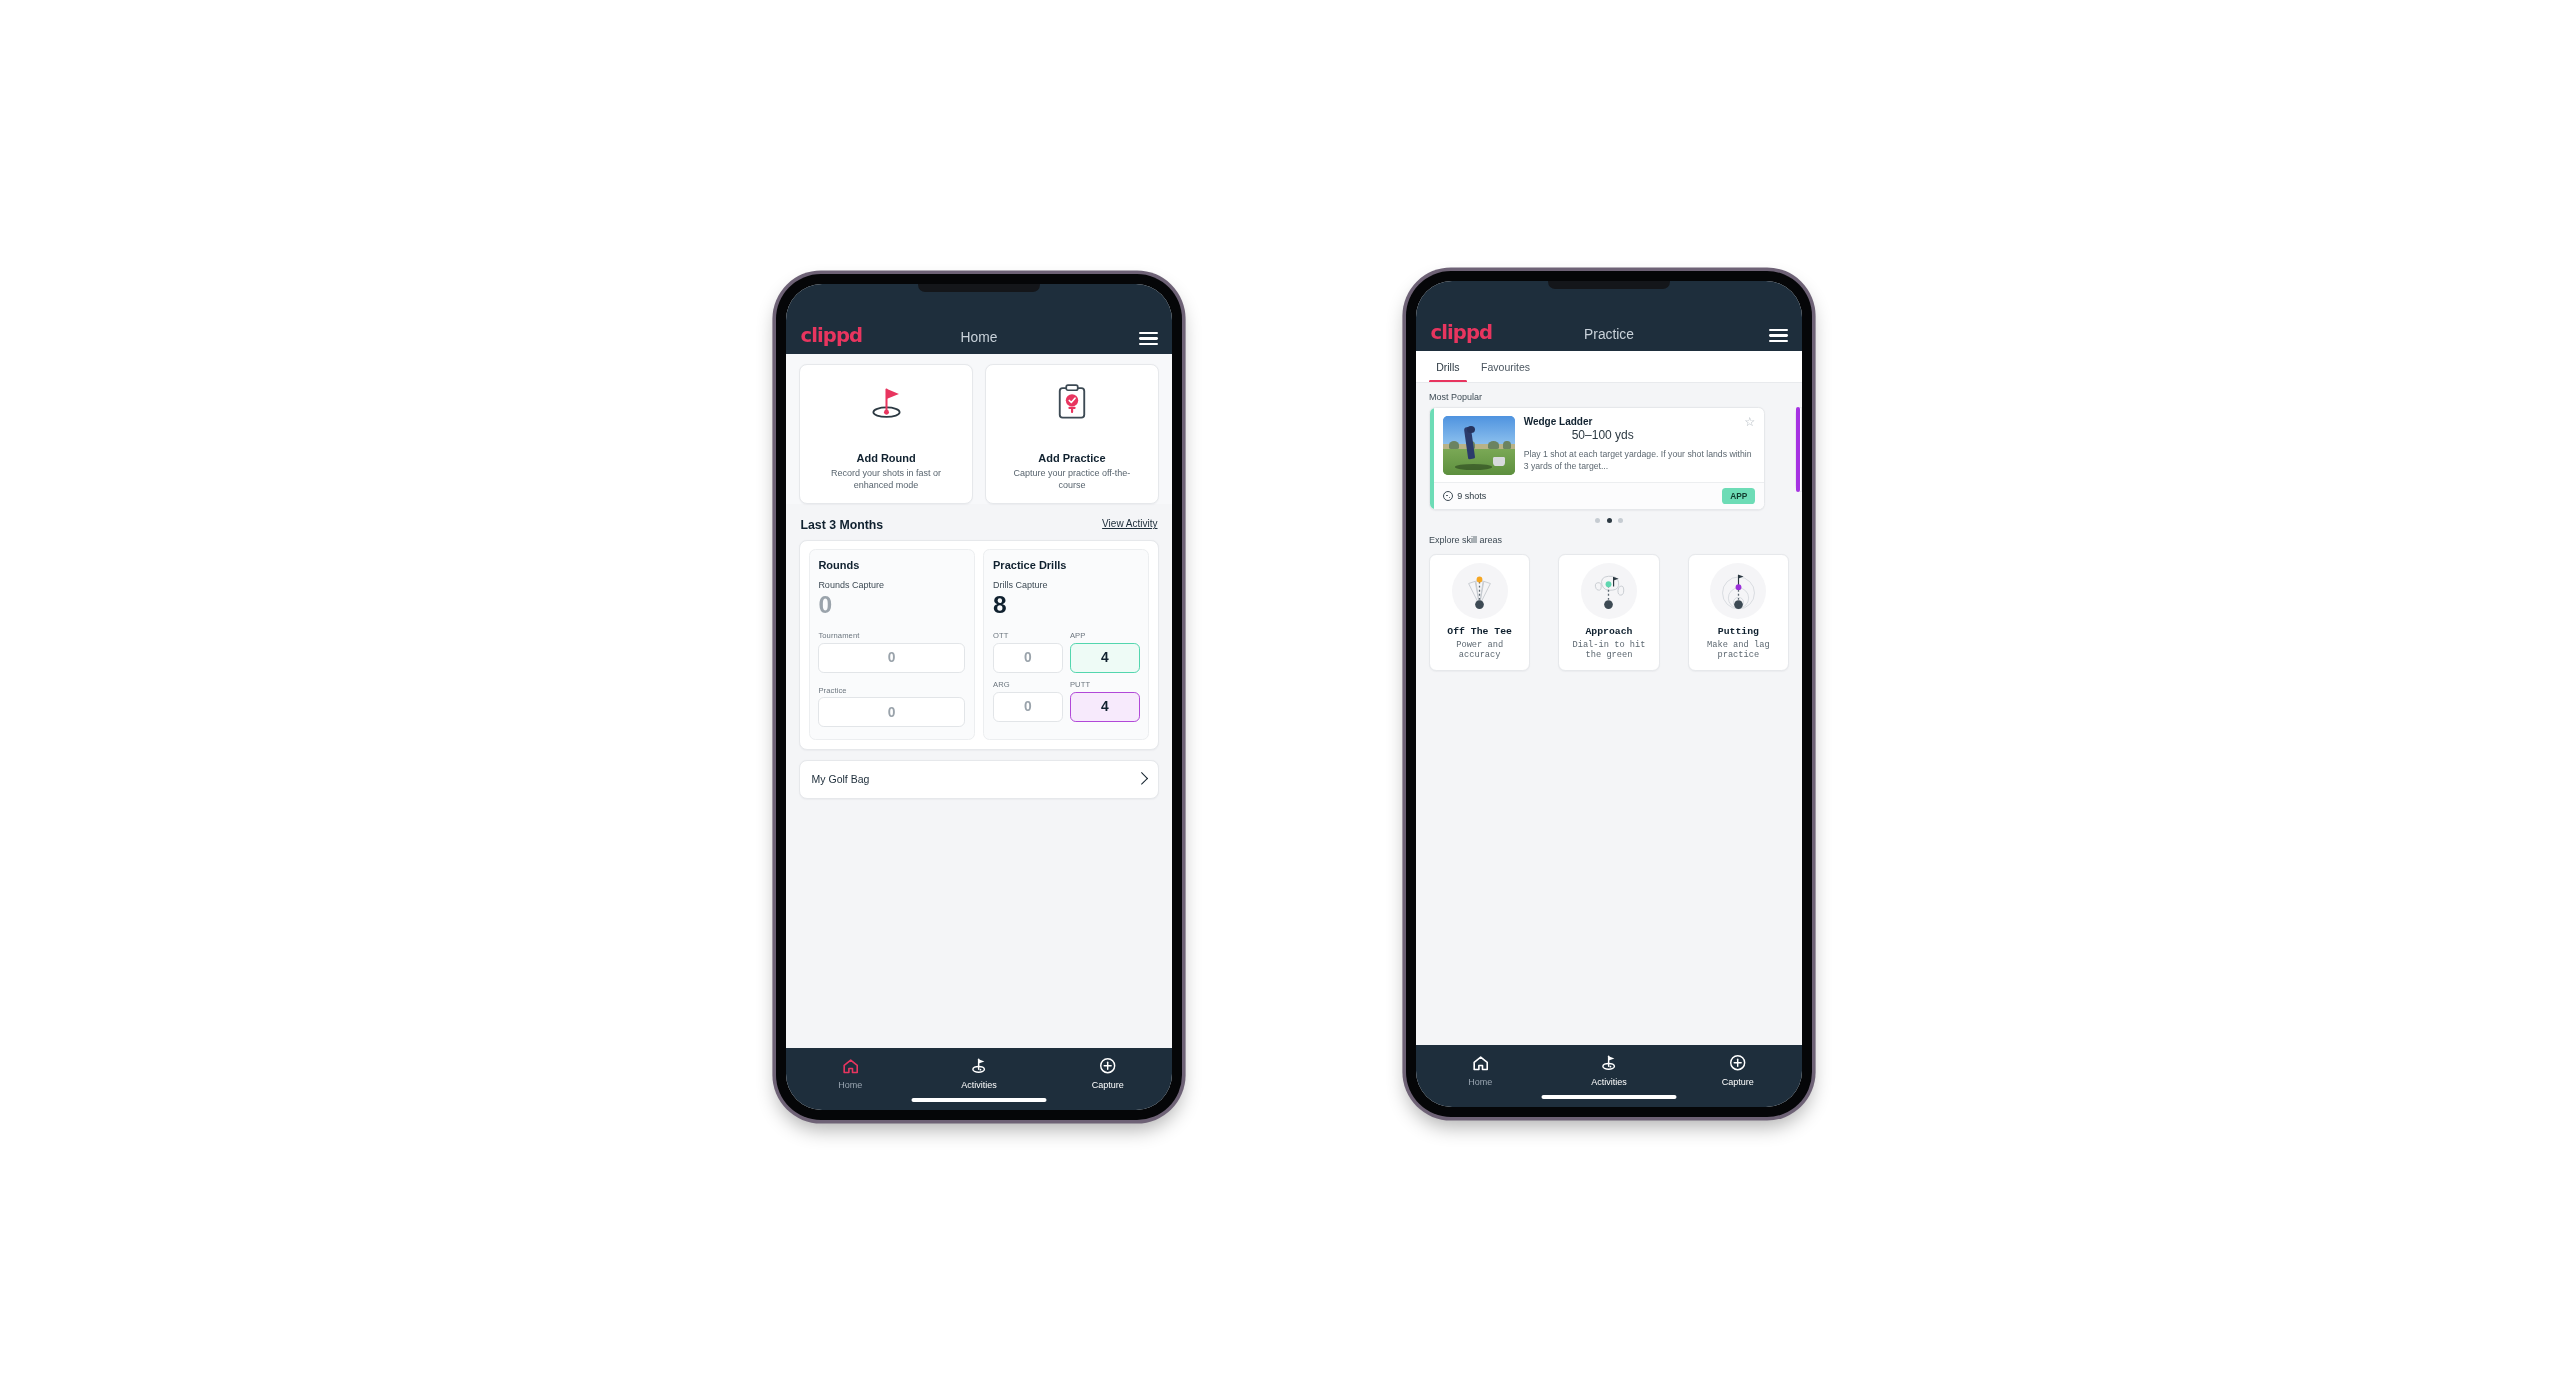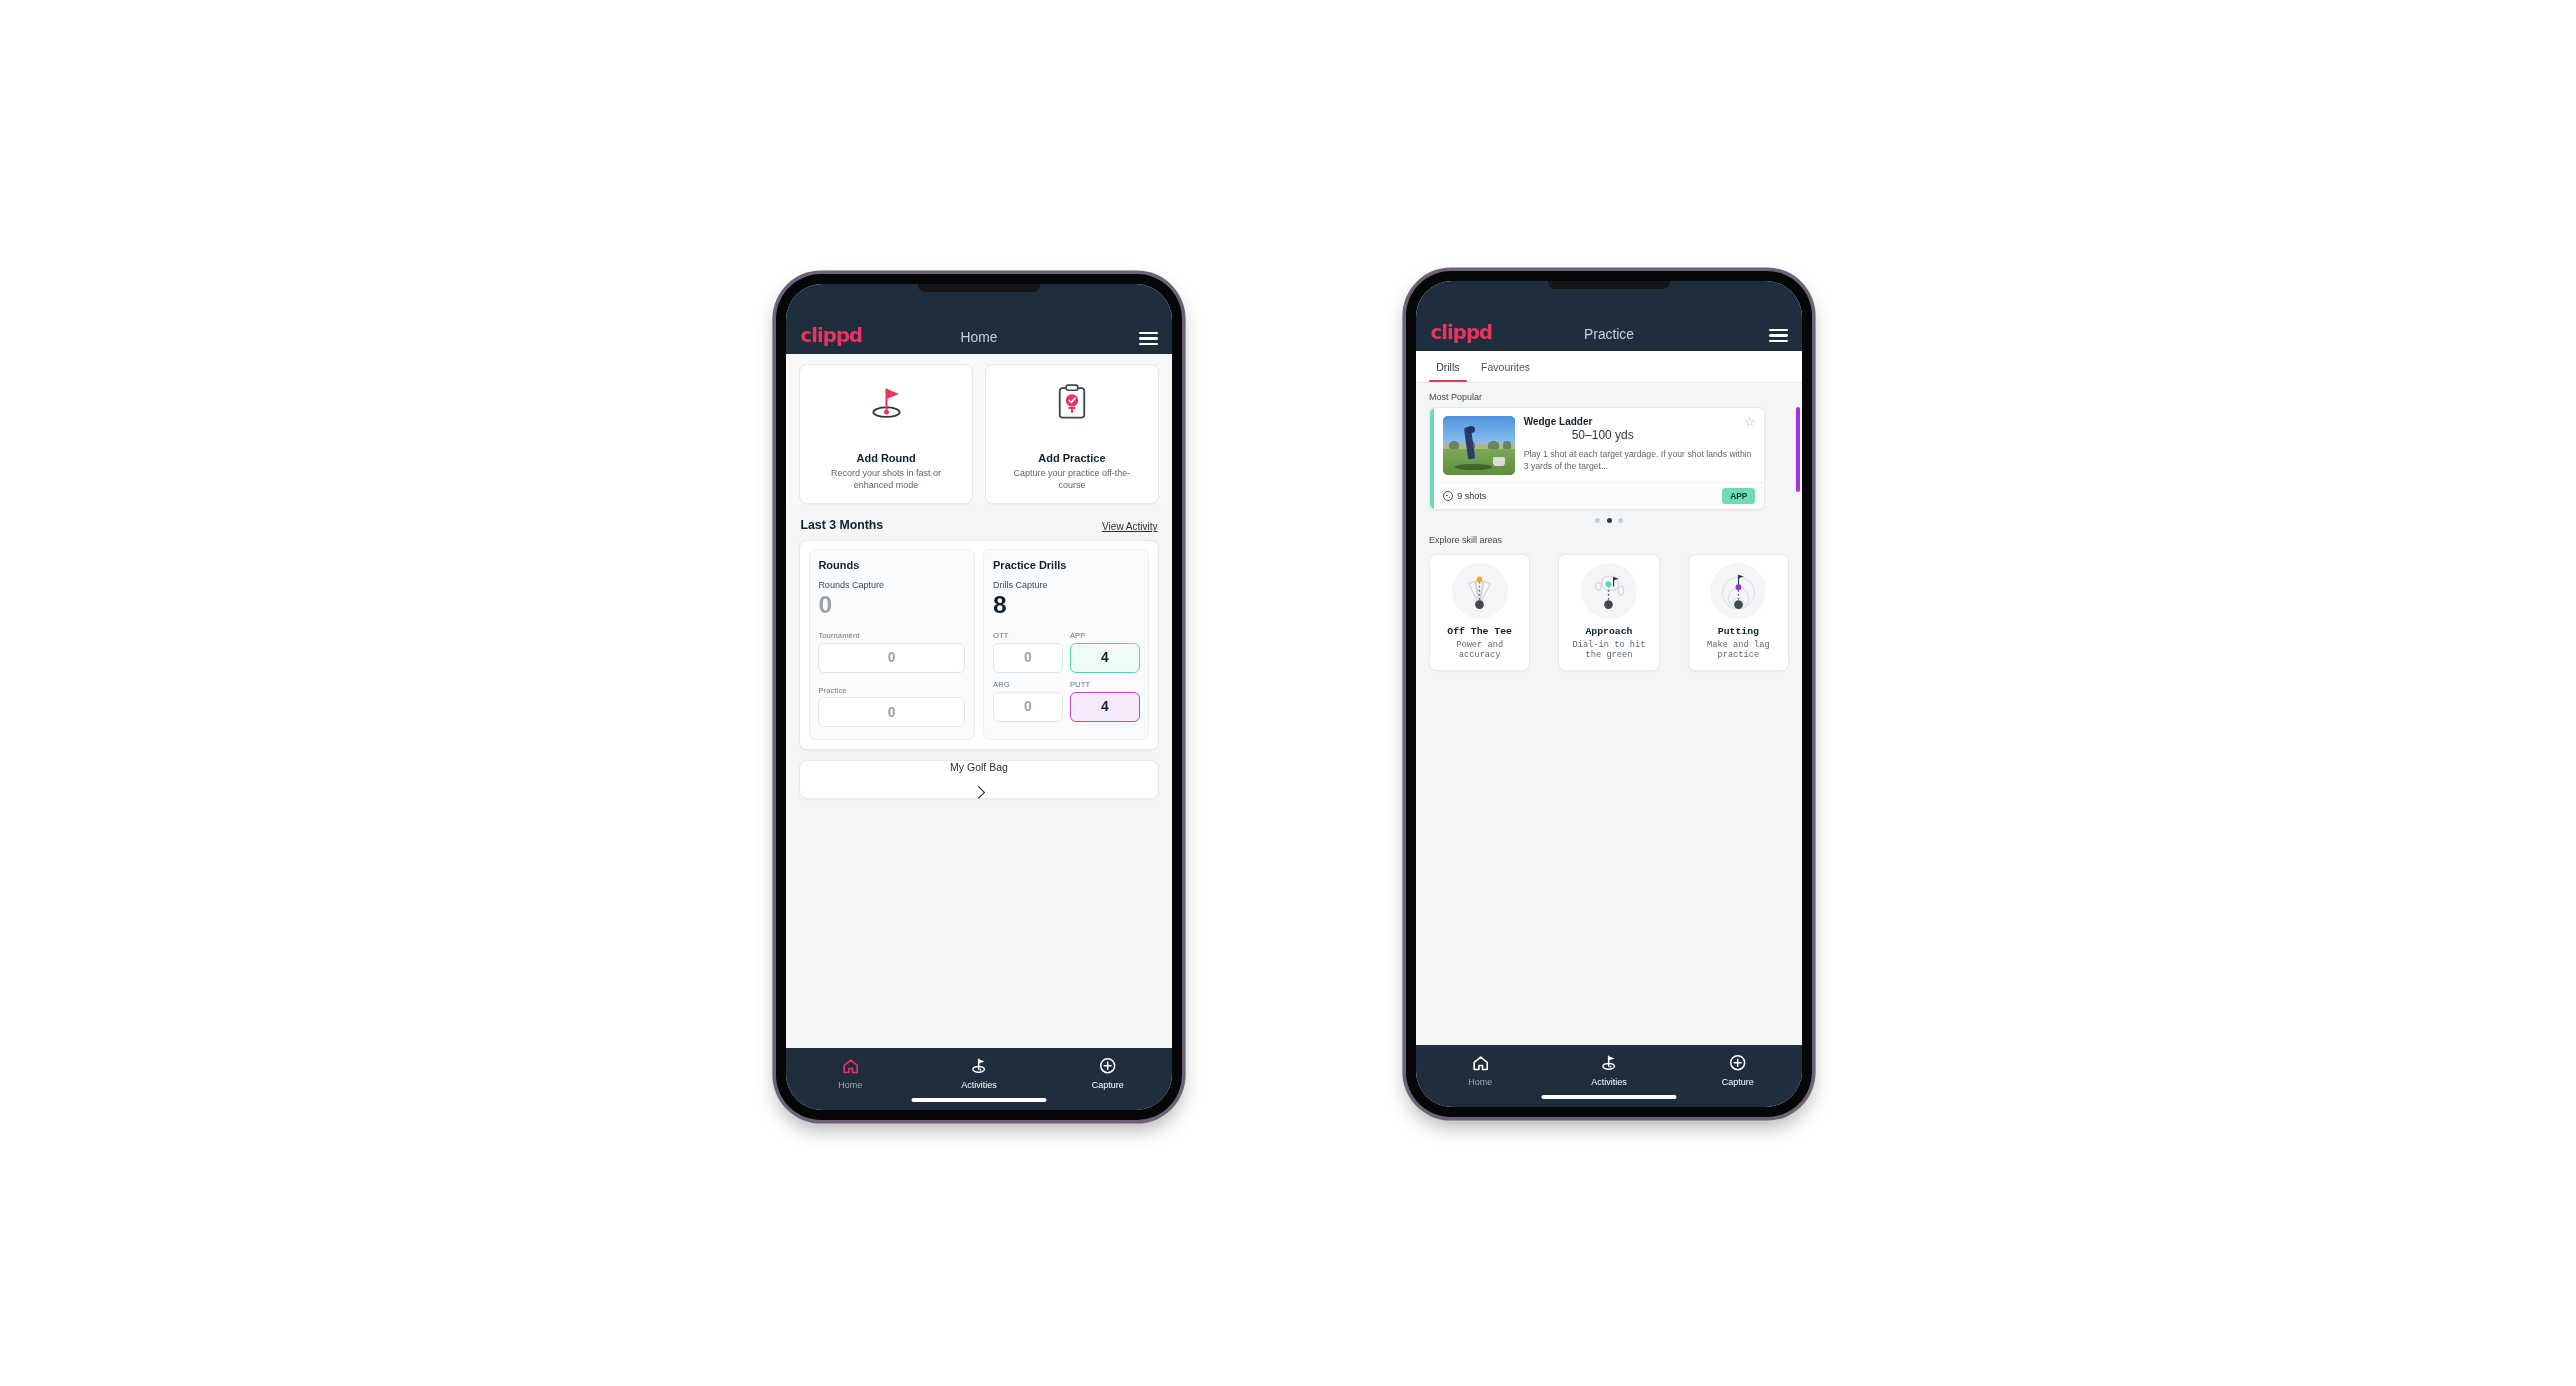--- a/index.html
+++ b/index.html
@@ -99,21 +99,21 @@
     font-size: 11px; font-weight: 700; color: #10212f;
     margin-top: 27px;
   }
   .action-sub {
     font-size: 9px; color: #58646e; line-height: 1.35;
     text-align: center; margin-top: 3.6px; max-width: 119px;
   }
 
   
   .sec-head {
-    display: flex; align-items: flex-end; justify-content: space-between;
+    display: flex; align-items: flex-start; justify-content: space-between;
     padding: 14.5px 14.5px 7.2px 14.5px;
   }
   .sec-title { font-size: 12.3px; font-weight: 700; color: #10212f; }
   .sec-link {
     font-size: 10px; color: #1c2c39; text-decoration: underline;
   }
 
   
   .stats-outer {
     margin: 0 13px;
@@ -154,21 +154,20 @@
   
   .bag-row {
     margin: 10px 13px 0 13px;
     background: #ffffff;
     border: 0.7px solid #e6e8eb;
     border-radius: 8px;
     height: 39px;
     display: flex; align-items: center; justify-content: space-between;
     padding: 0 11.6px;
     box-shadow: 0 0.7px 1.4px rgba(16,24,40,.04);
-    flex-direction: column;
   }
   .bag-label { font-size: 10.5px; color: #1c2c39; }
   .chev { width: 9.4px; height: 9.4px; border-right: 1.9px solid #14222e; border-top: 1.9px solid #14222e; transform: rotate(45deg); }
 
   
   .bottomnav {
     flex: 0 0 auto;
     height: 62px;
     background: #1e2e3c;
     display: flex; align-items: flex-start;

